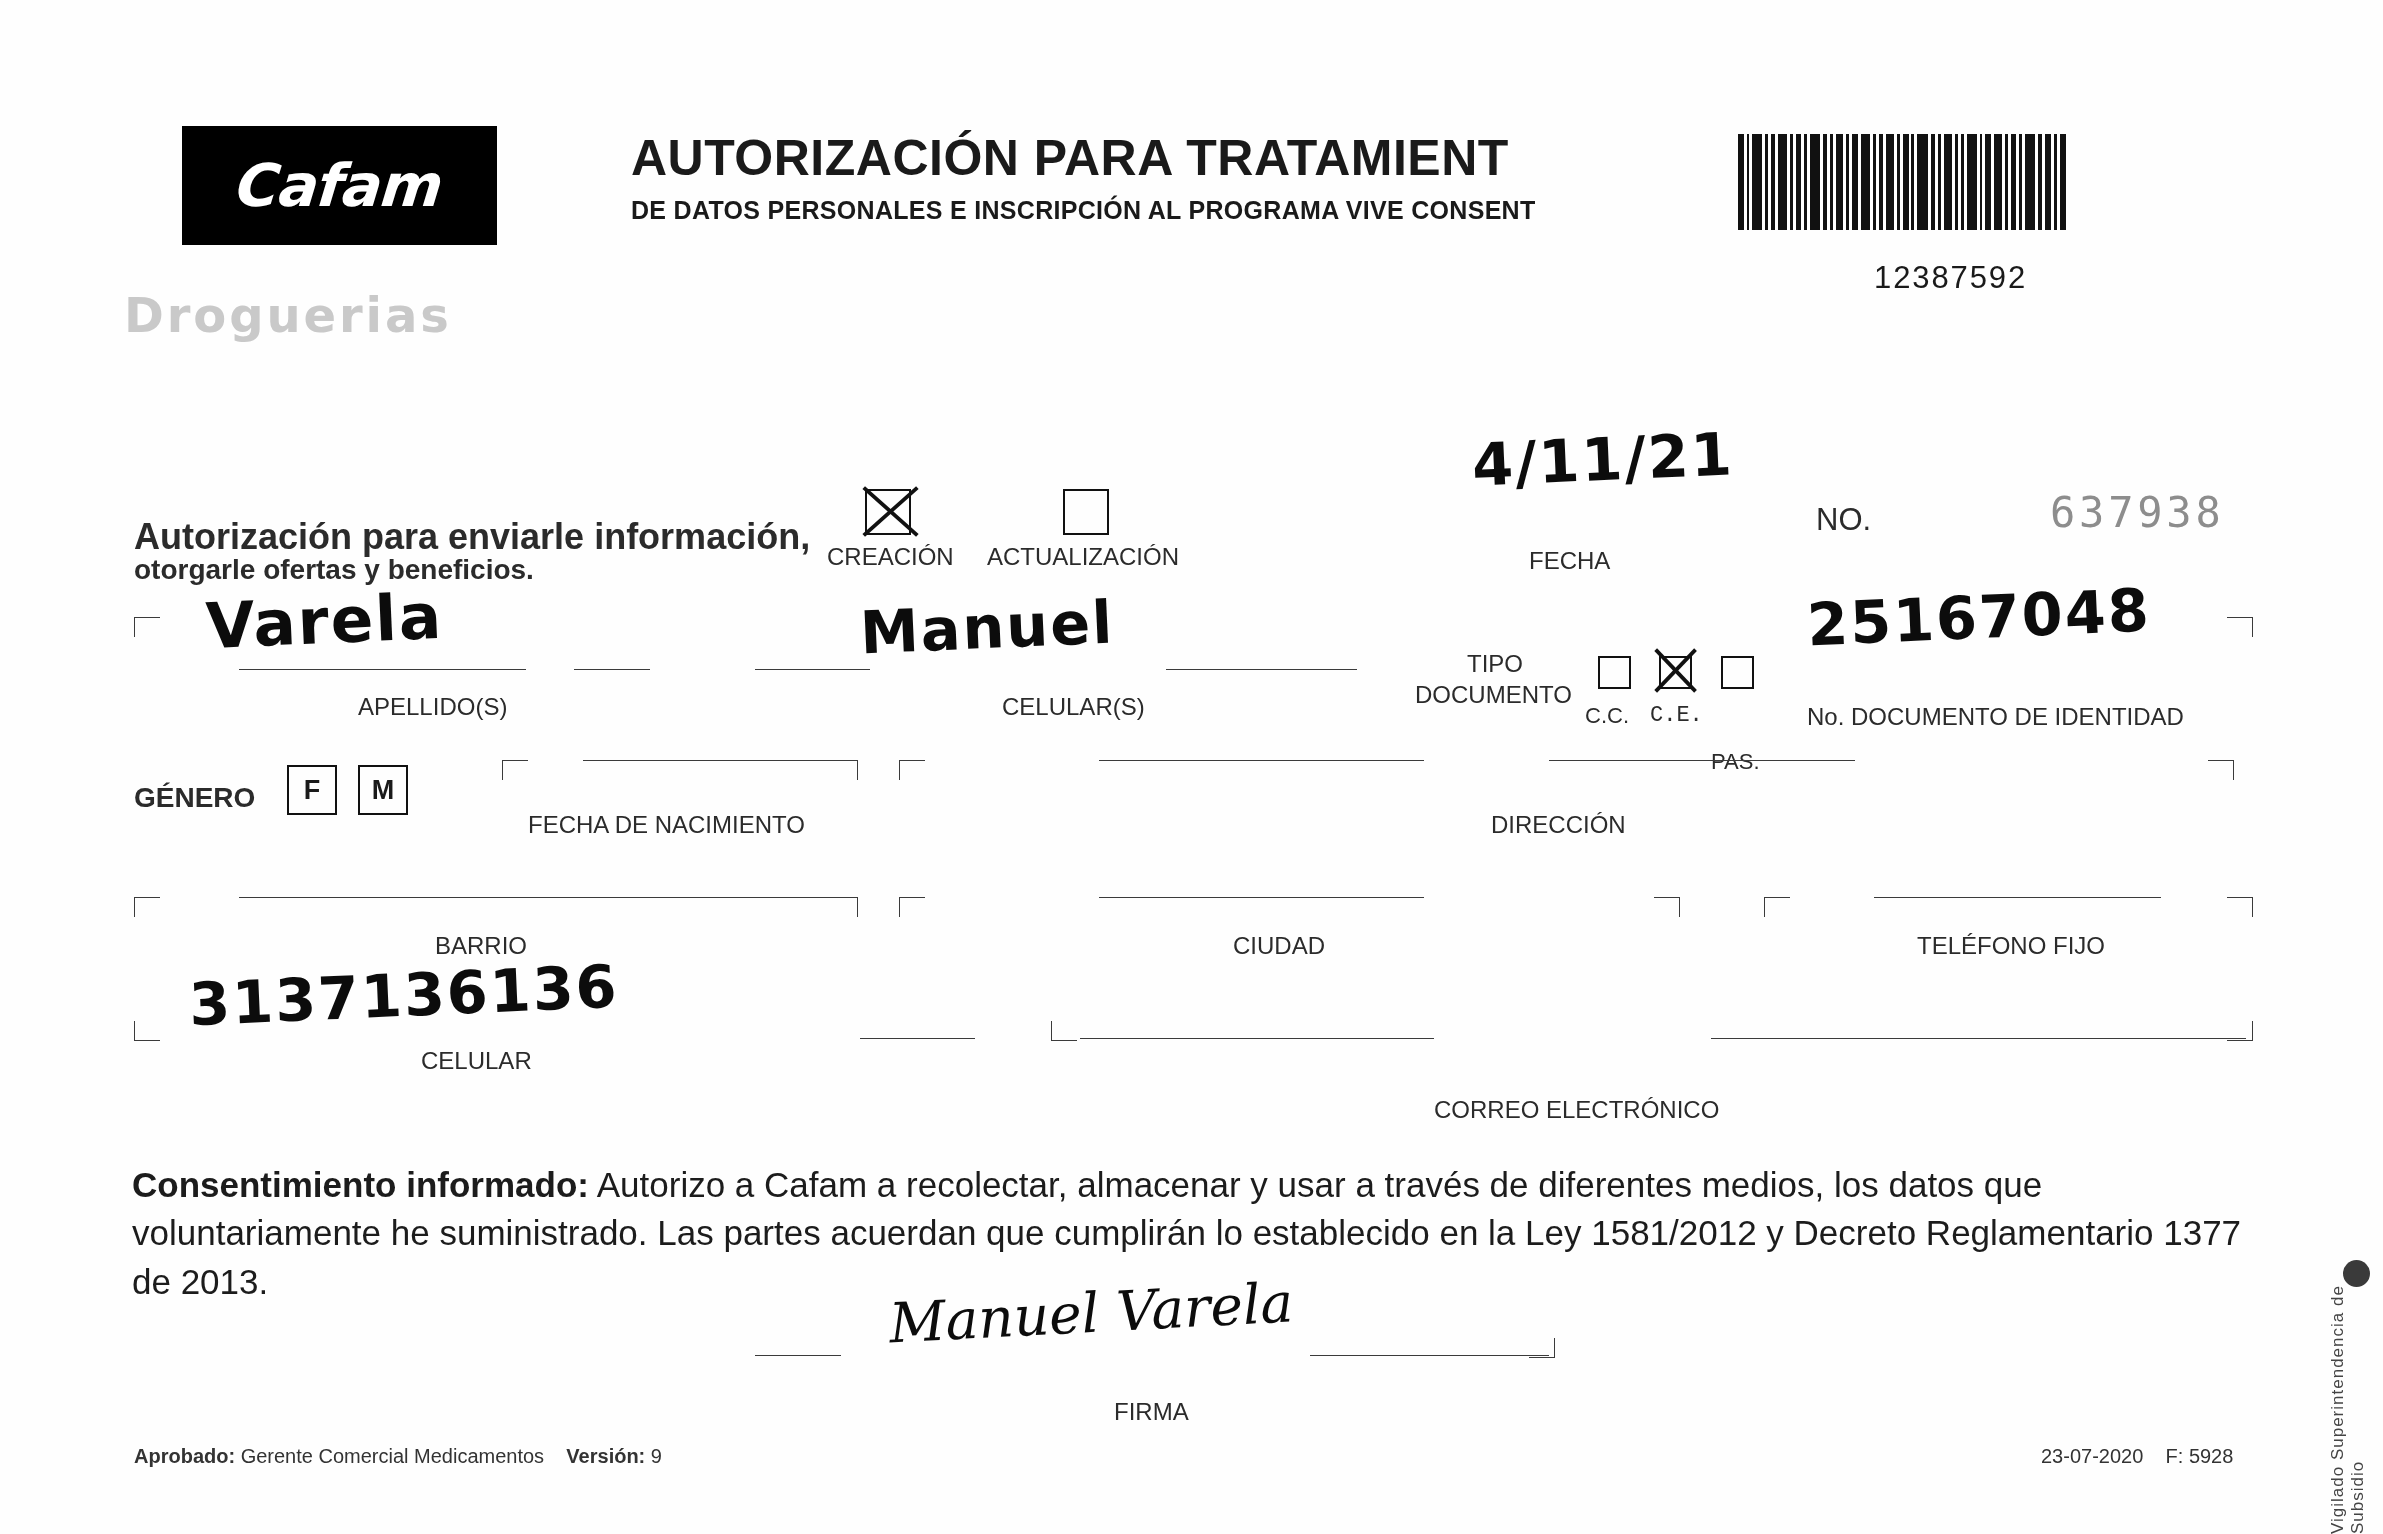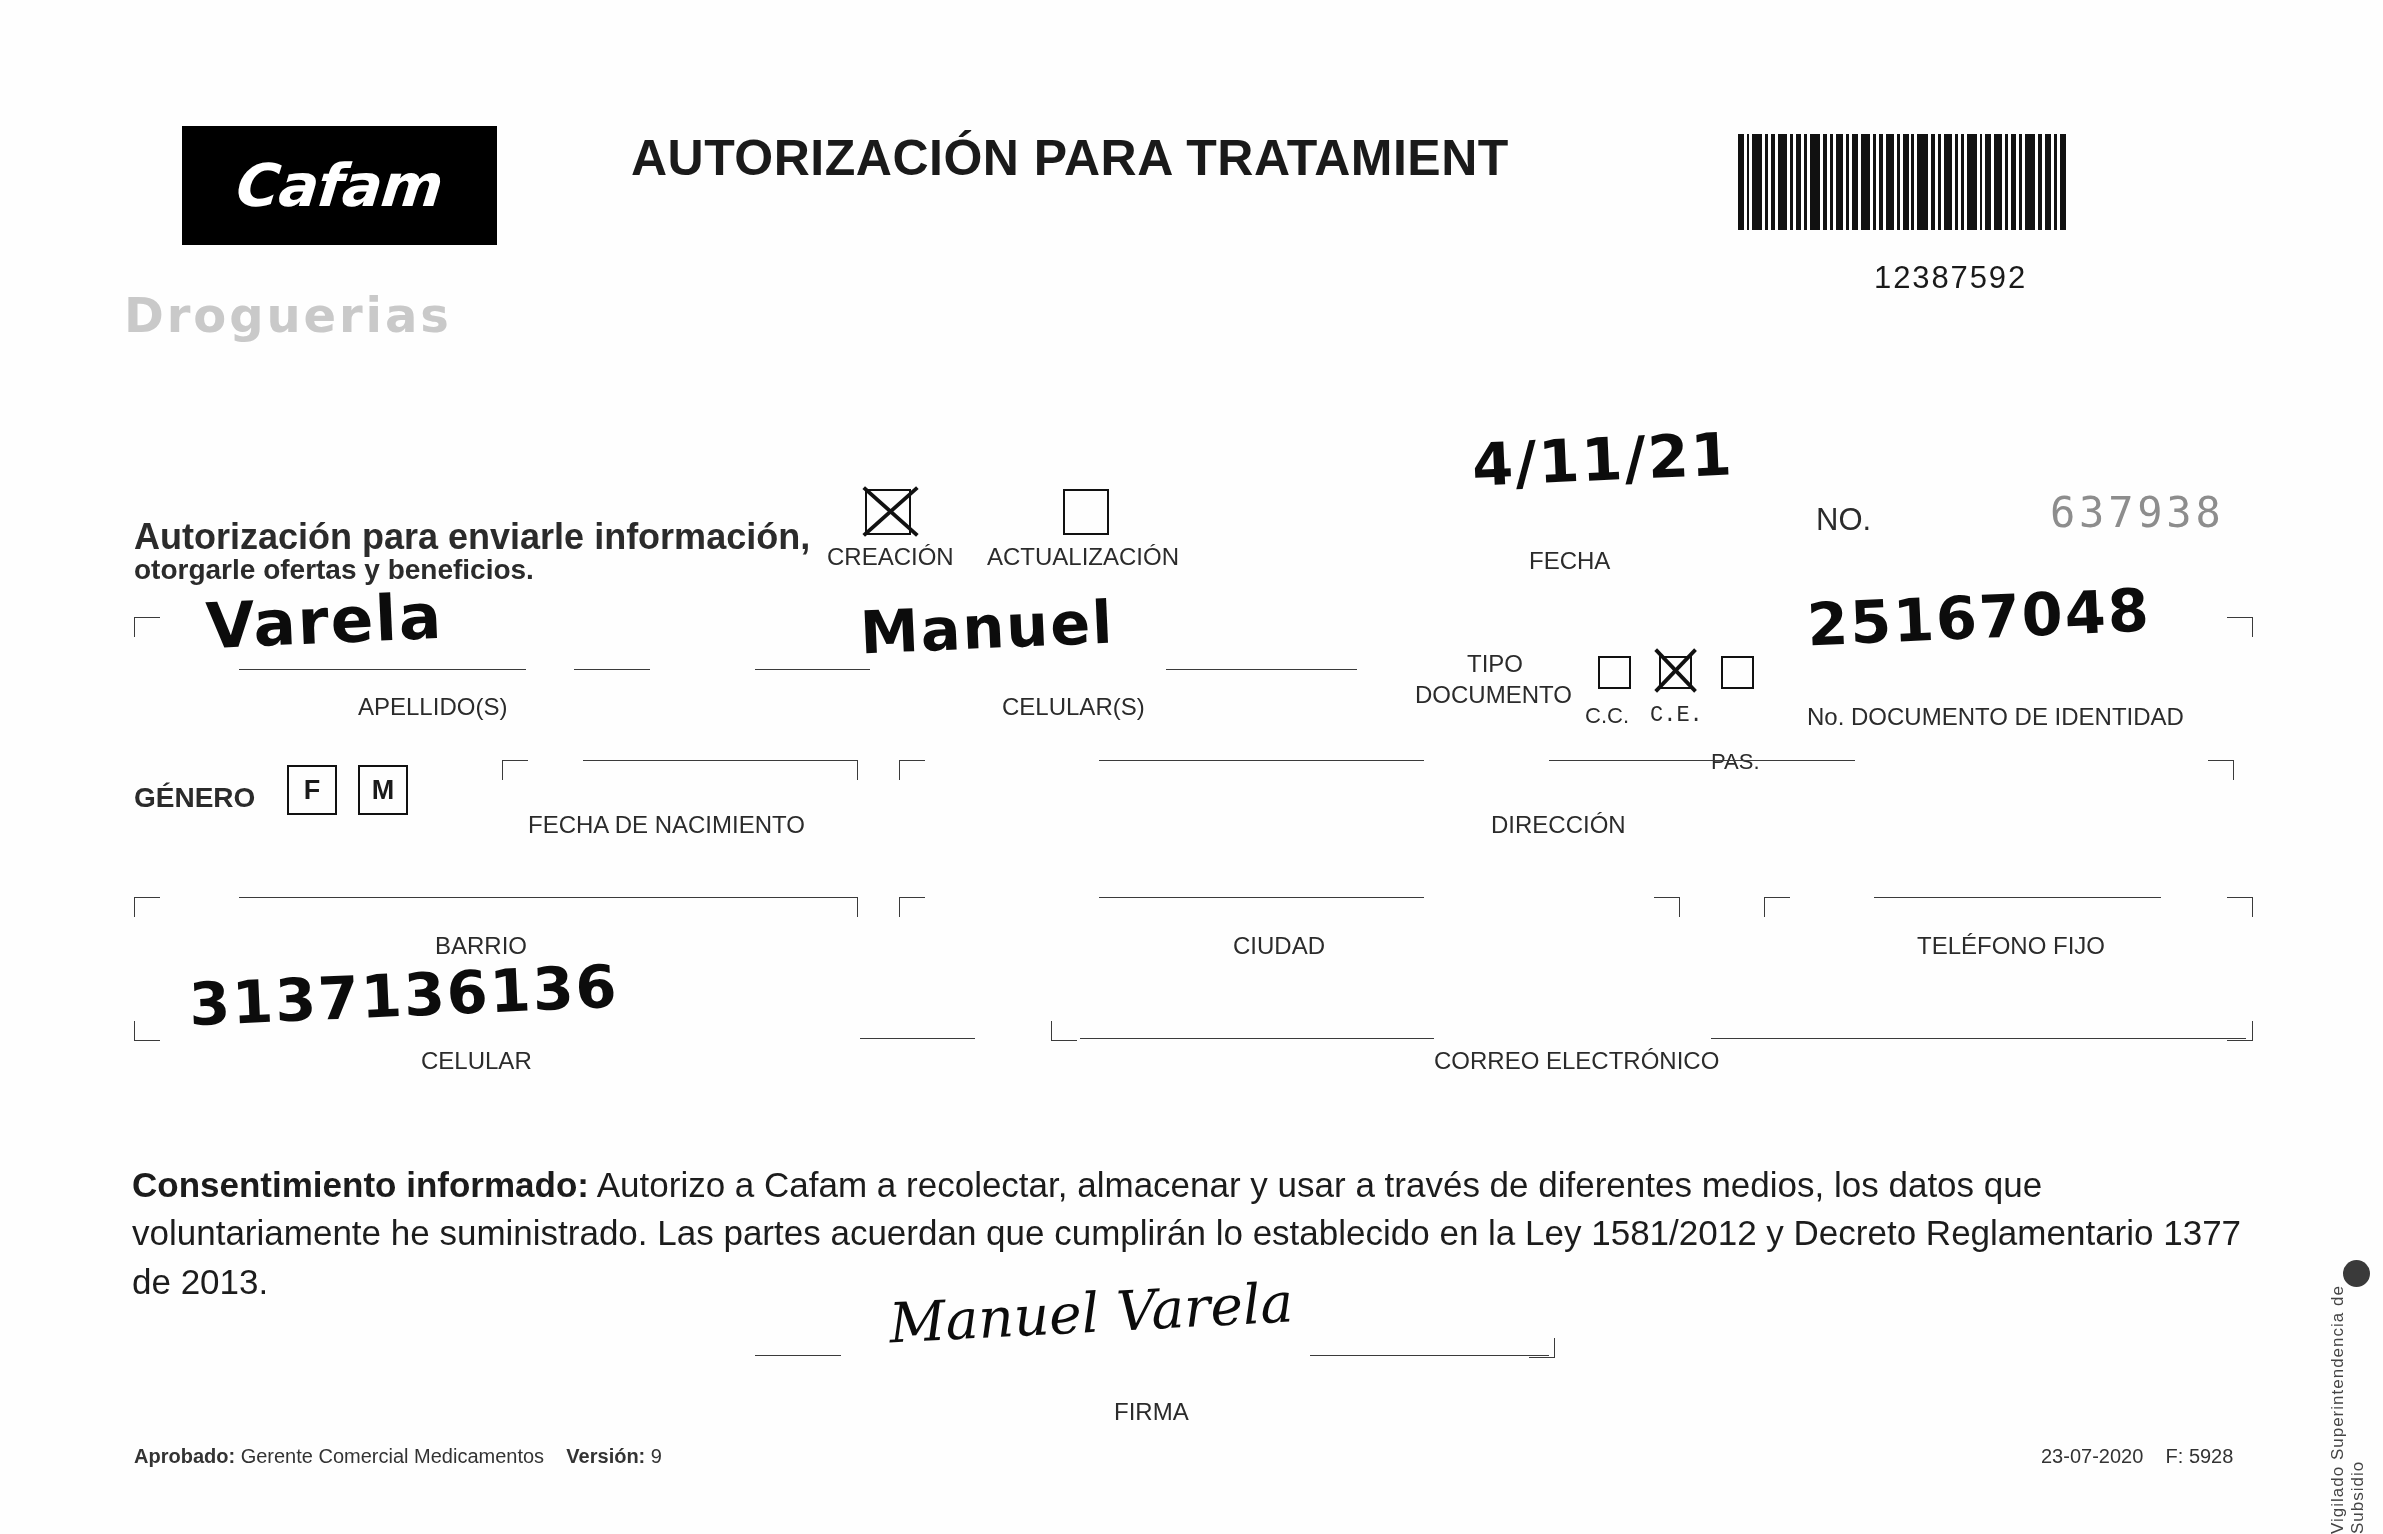--- a/index.html
+++ b/index.html
@@ -217,20 +217,21 @@
 <body>
 
 <div class="page">
 
   <div class="logo-box">
     <span class="logo-text">Cafam</span>
   </div>
   <div class="logo-sub">Droguerias</div>
 
   <div class="title-main">AUTORIZACIÓN PARA TRATAMIENT</div>
+  <div class="title-sub">DE DATOS PERSONALES E INSCRIPCIÓN AL PROGRAMA VIVE CONSENT</div>
 
   <div class="barcode">
     <i style="width:5.7px"></i>
       <i style="width:2.9px"></i>
       <i style="width:9.6px"></i>
       <i style="width:2.9px"></i>
     <i style="width:4.8px"></i>
       <i style="width:8.6px"></i>
       <i style="width:2.9px"></i>
       <i style="width:5.7px"></i>
@@ -350,21 +351,21 @@
 
   <div class="hand hw-ink" style="left:189px; top:961px; font-size:59px;">3137136136</div>
   <div class="corner bl" style="left:134px; top:1021px;"></div>
   <div class="dash" style="left:860px; top:1038px; width:115px;"></div>
   <div class="lbl" style="left:421px; top:1047px;">CELULAR</div>
 
   <div class="corner bl" style="left:1051px; top:1021px;"></div>
   <div class="dash" style="left:1080px; top:1038px; width:354px;"></div>
   <div class="dash" style="left:1711px; top:1038px; width:535px;"></div>
   <div class="corner br" style="left:2227px; top:1021px;"></div>
-  <div class="lbl" style="left:1434px; top:1047px;">CORREO ELECTRÓNICO</div>
+  <div class="lbl" style="left:1434px; top:1096px;">CORREO ELECTRÓNICO</div>
 
   <div class="consent">
     <b>Consentimiento informado:</b><span> Autorizo a Cafam a recolectar, almacenar y usar a través de diferentes medios, los datos que voluntariamente he suministrado. Las partes acuerdan que cumplirán lo establecido en la Ley 1581/2012 y Decreto Reglamentario 1377 de 2013.</span>
   </div>
 
   <div class="dash" style="left:755px; top:1355px; width:86px;"></div>
   <div class="dash" style="left:1310px; top:1355px; width:239px;"></div>
   <div class="corner br" style="left:1529px; top:1338px;"></div>
   <div class="hand" style="left:889px; top:1281px; font-size:55px; font-style:italic; transform:rotate(-3deg); font-family:'DejaVu Serif', serif;">Manuel Varela</div>
   <div class="lbl" style="left:1114px; top:1398px;">FIRMA</div>

